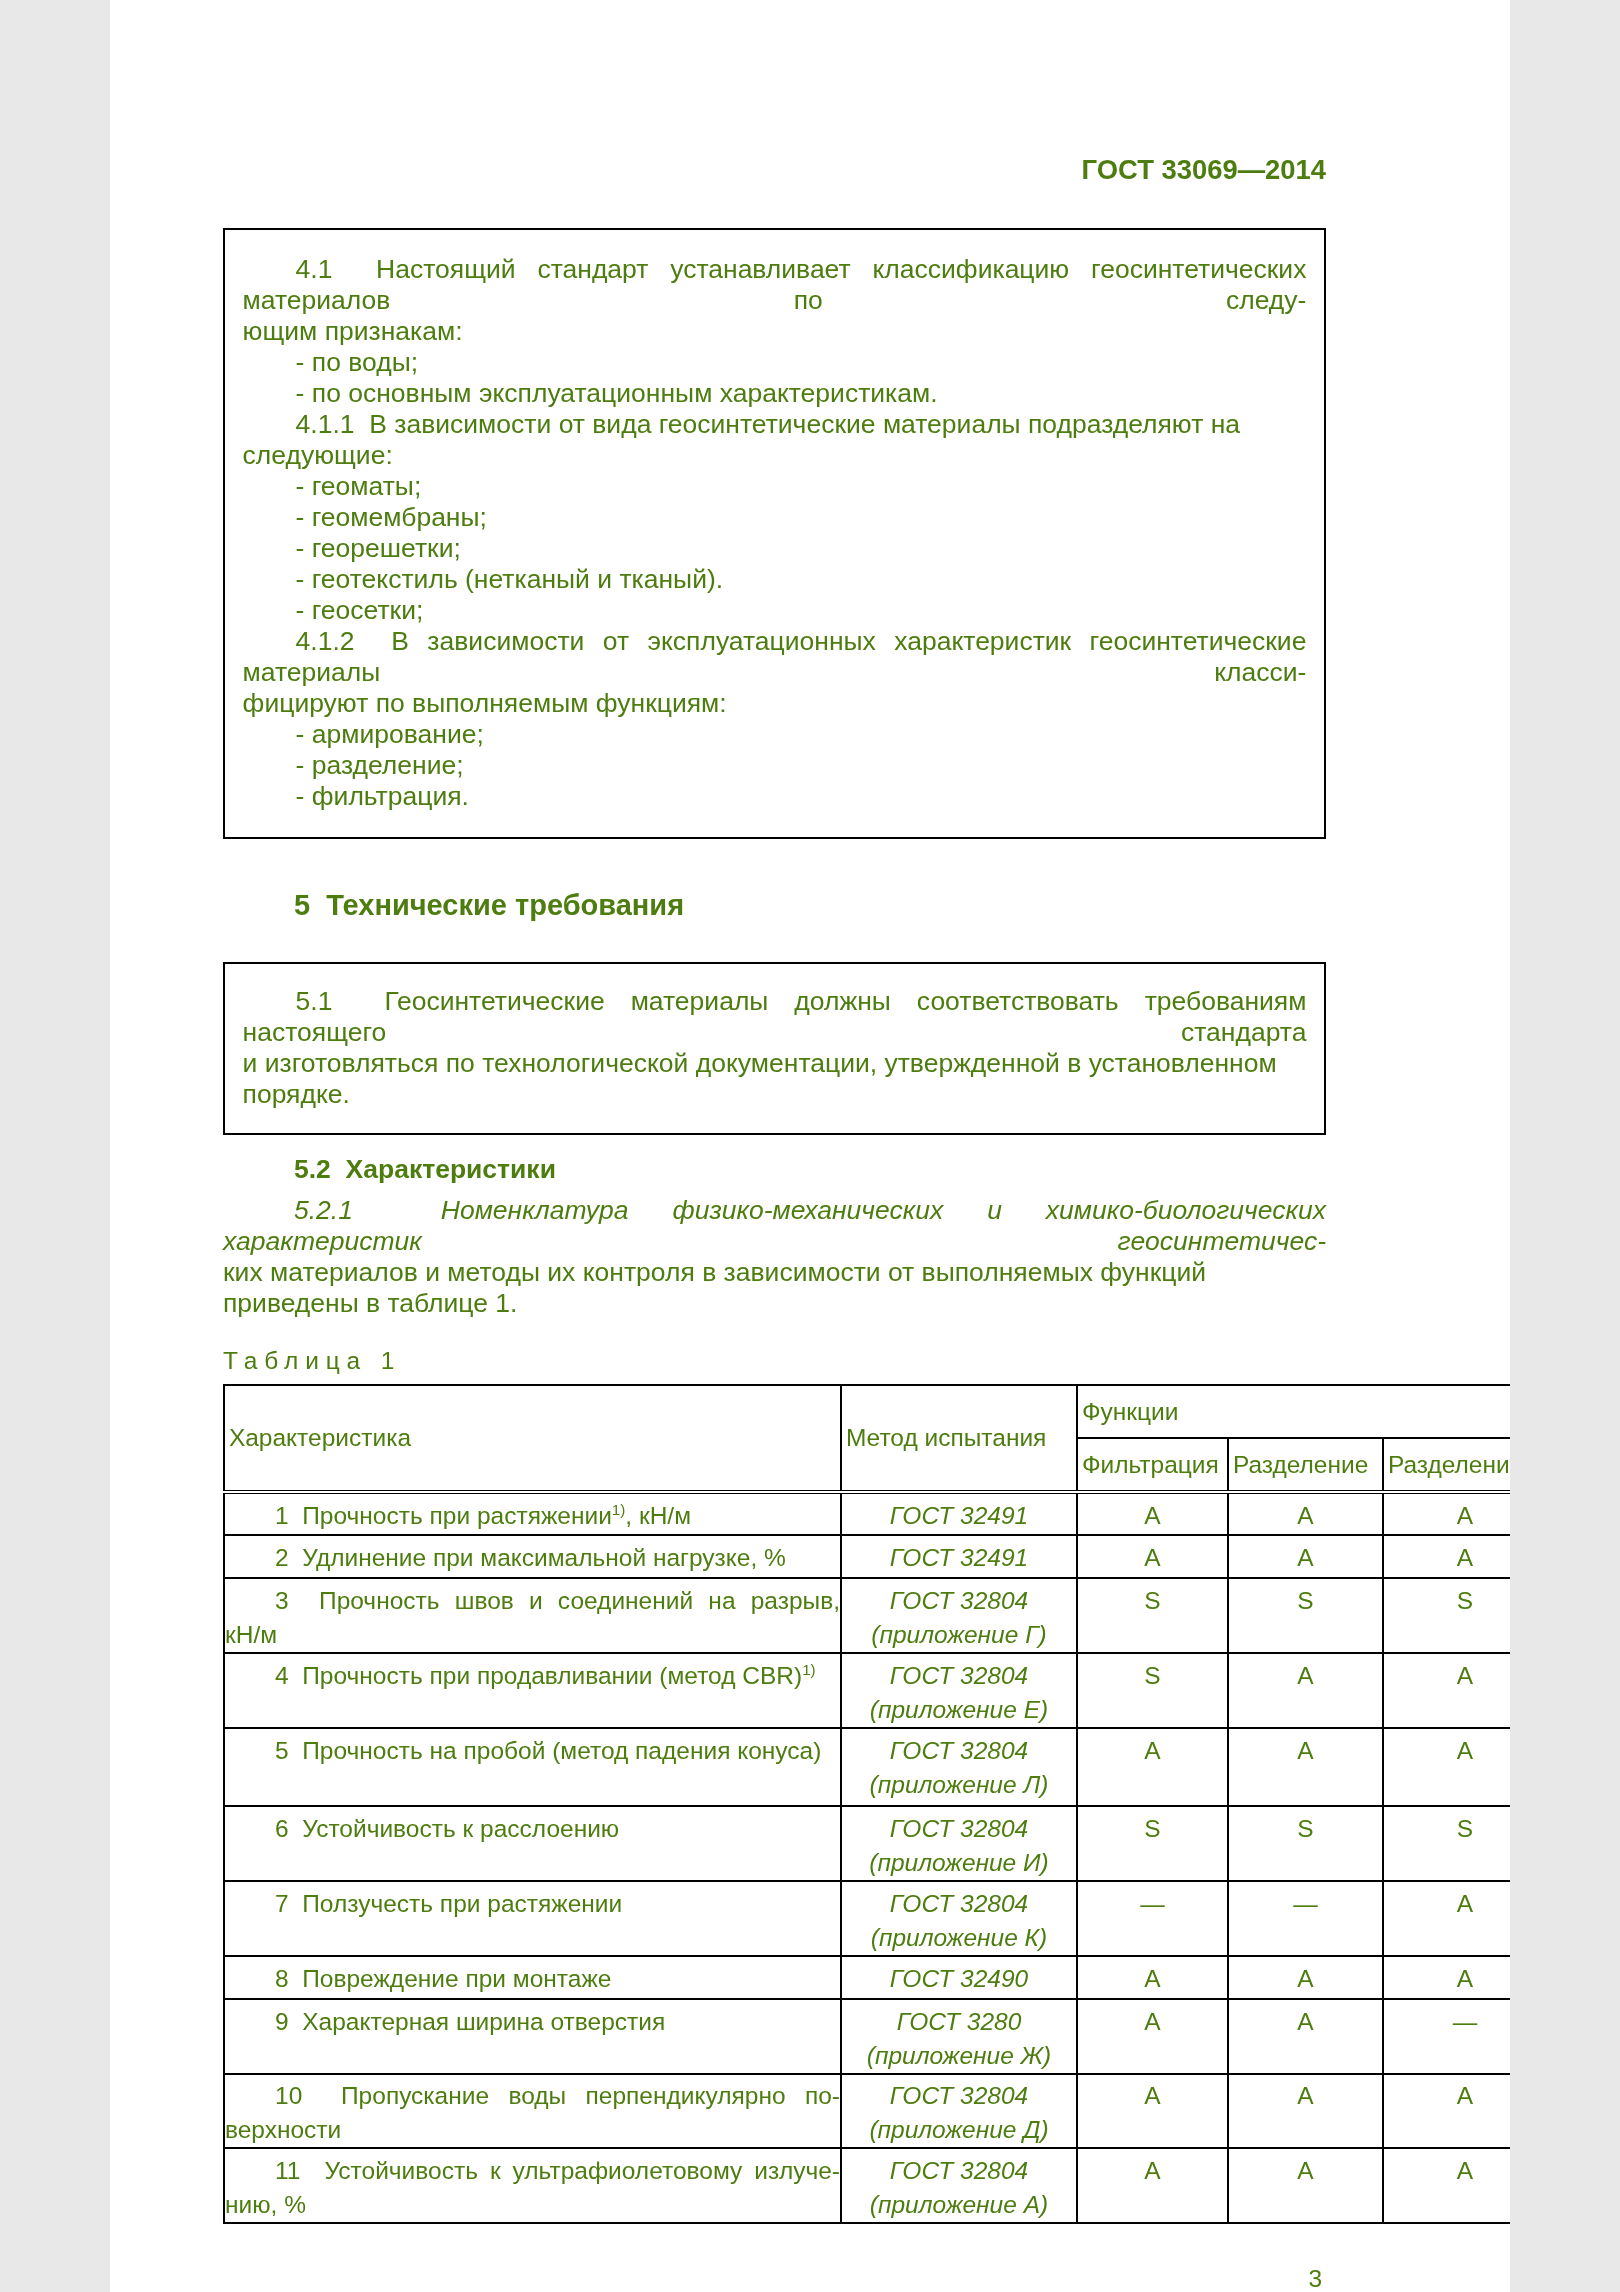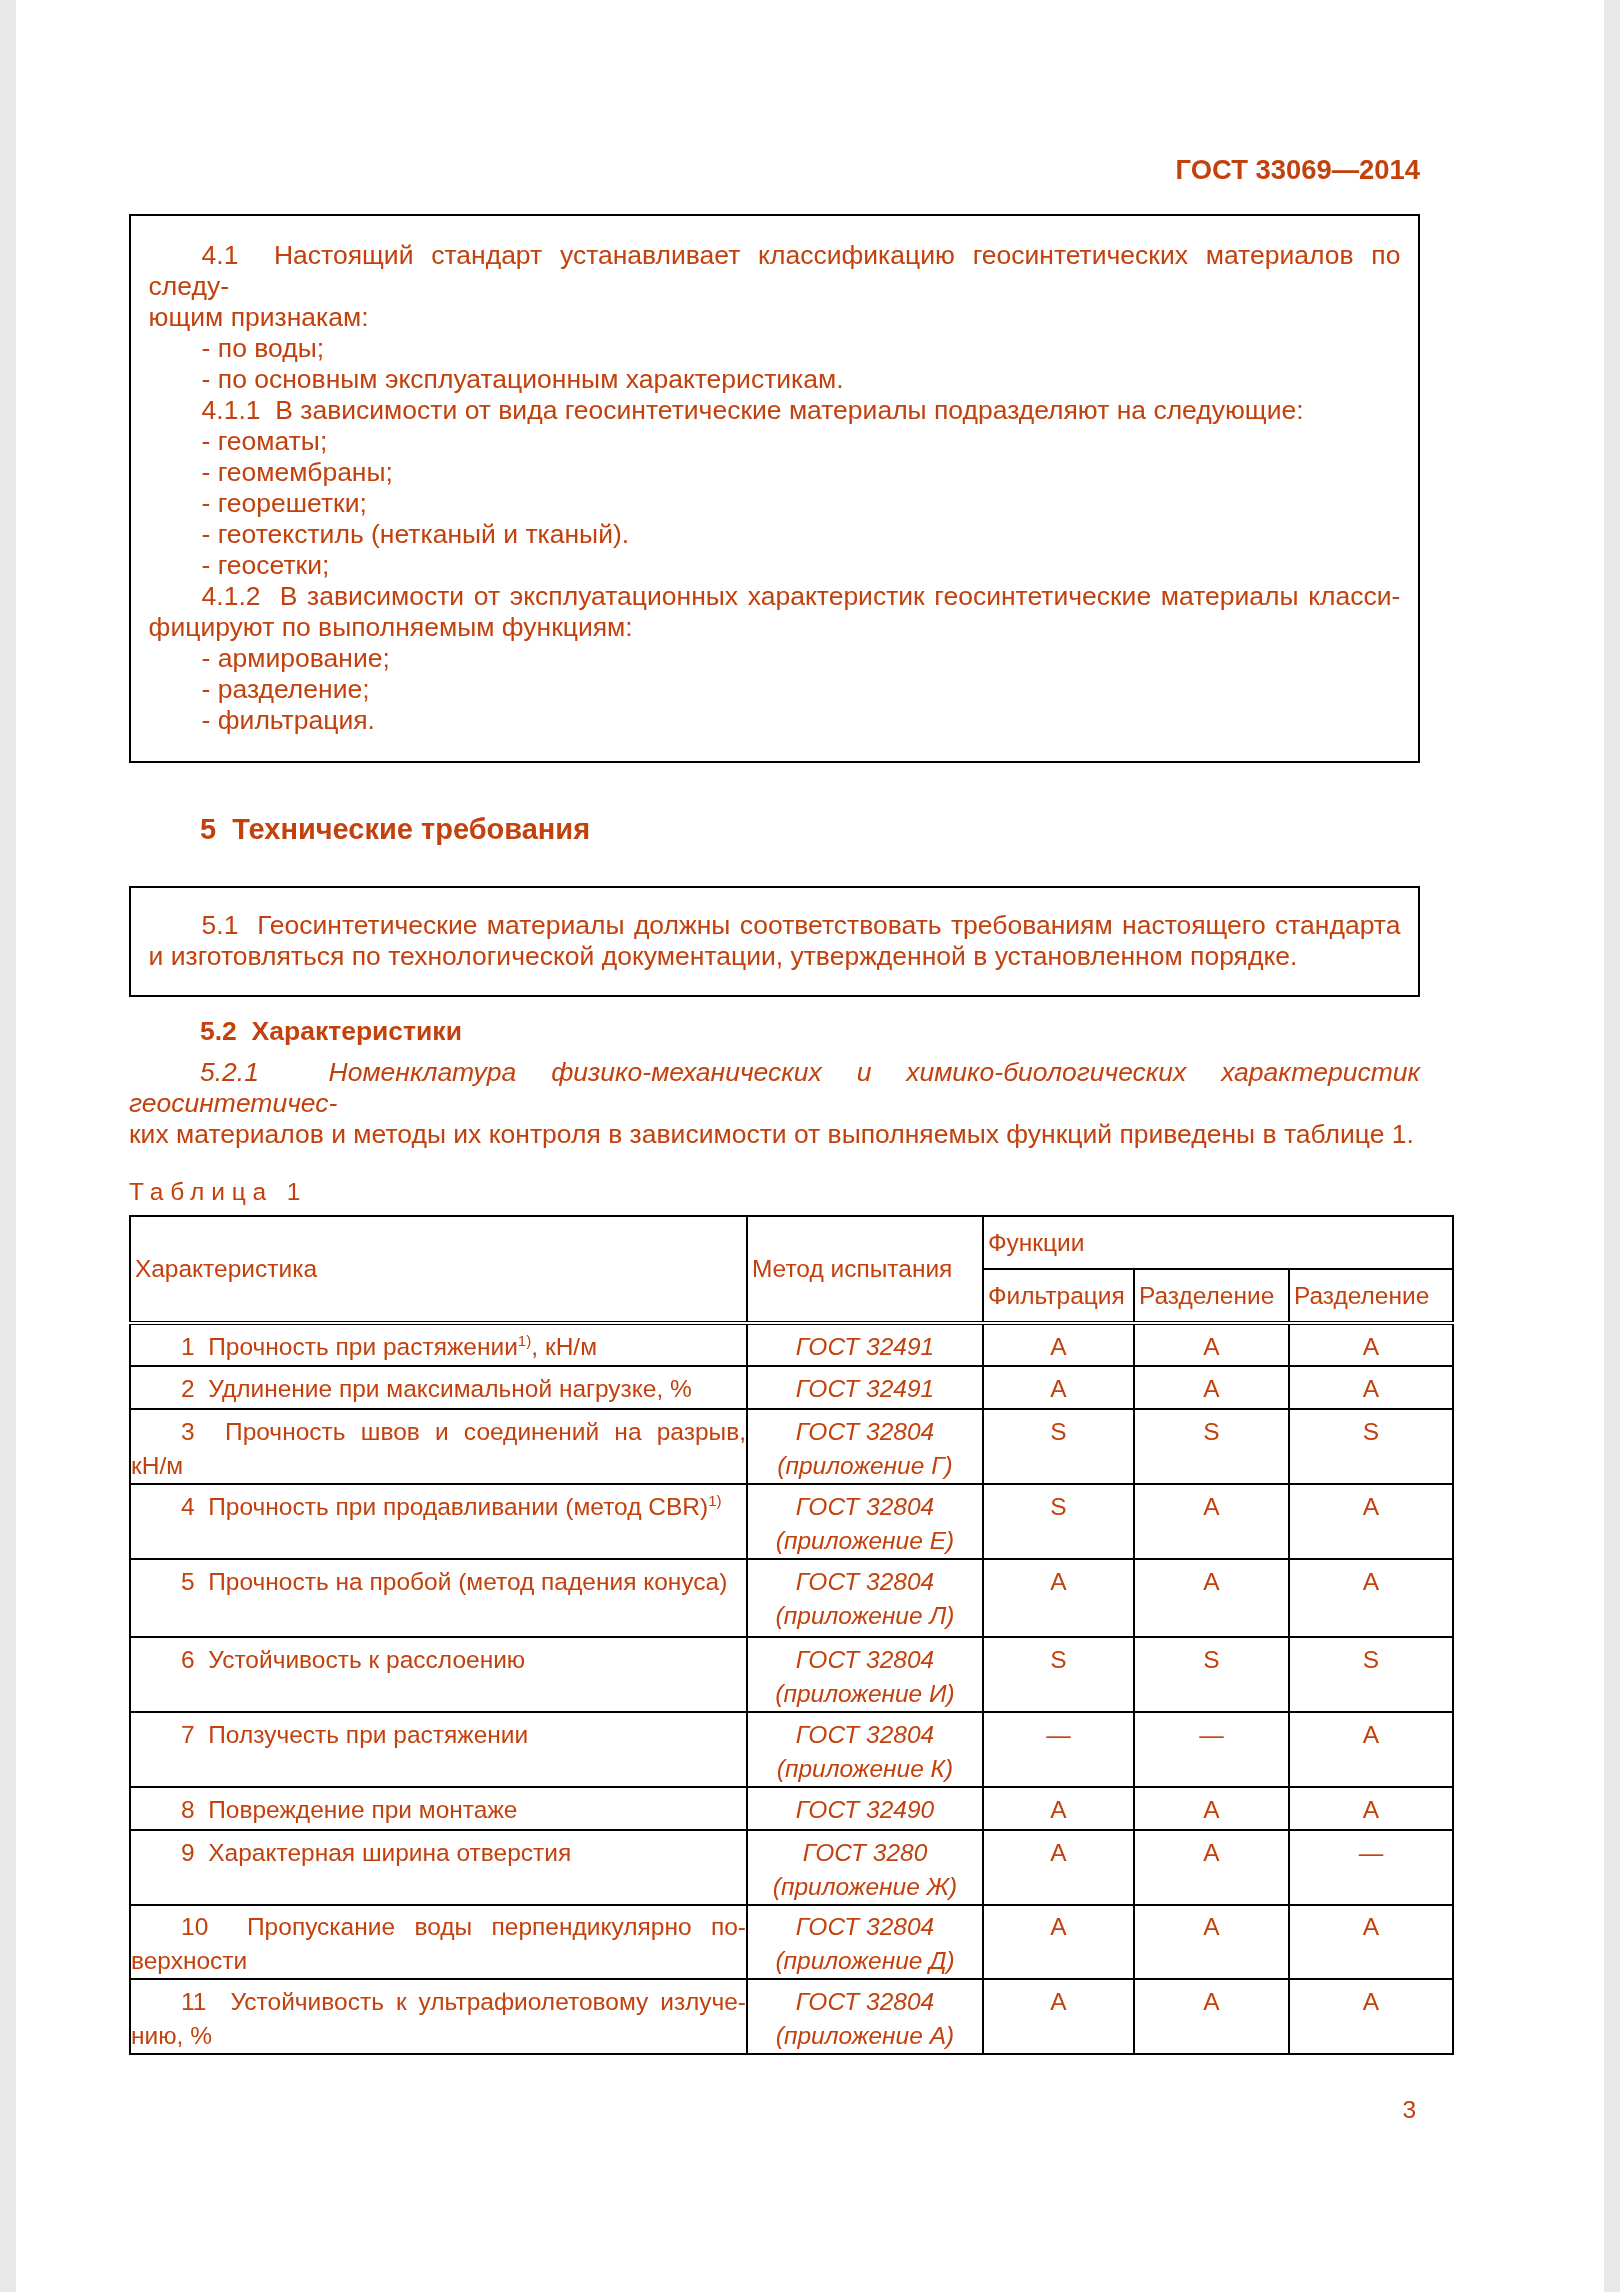--- a/index.html
+++ b/index.html
@@ -1,36 +1,36 @@
 <!DOCTYPE html>
 <html><head>
 <meta charset="utf-8">
 <style>
   html,body{margin:0;padding:0;background:#e8e8e8;}
   .page{
     position:relative;
-    width:1588px;height:2293px;
+    width:1400px;height:2293px;
     margin:0 auto;
     background:#ffffff;
-    color:#c2410c;
+    color:#4d7c0f;
     font-family:"Liberation Sans","DejaVu Sans",sans-serif;
     box-sizing:border-box;
     padding:155px 184px 0 113px;
     overflow:hidden;
   }
   .doc-code{
     font-size:27.4px;line-height:29px;font-weight:bold;text-align:right;
   }
   .h1{
     margin:51px 0 0 71px;
     font-size:29px;line-height:31px;font-weight:bold;
   }
   .clause-box{
     border:2.9px solid #000;
-    margin-top:30px;
+    margin-top:44px;
     padding:23.5px 17.6px 25.5px 17.6px;
     font-size:26.5px;line-height:31px;
     box-sizing:border-box;
   }
   .clause-box.b2{margin-top:41px;padding:21.6px 17.6px 23.5px 17.6px;}
   .ln{min-height:31px;}
   .ind{text-indent:53px;}
   .js{text-align:justify;text-align-last:justify;}
   .h2{
     margin:19.6px 0 0 71px;

